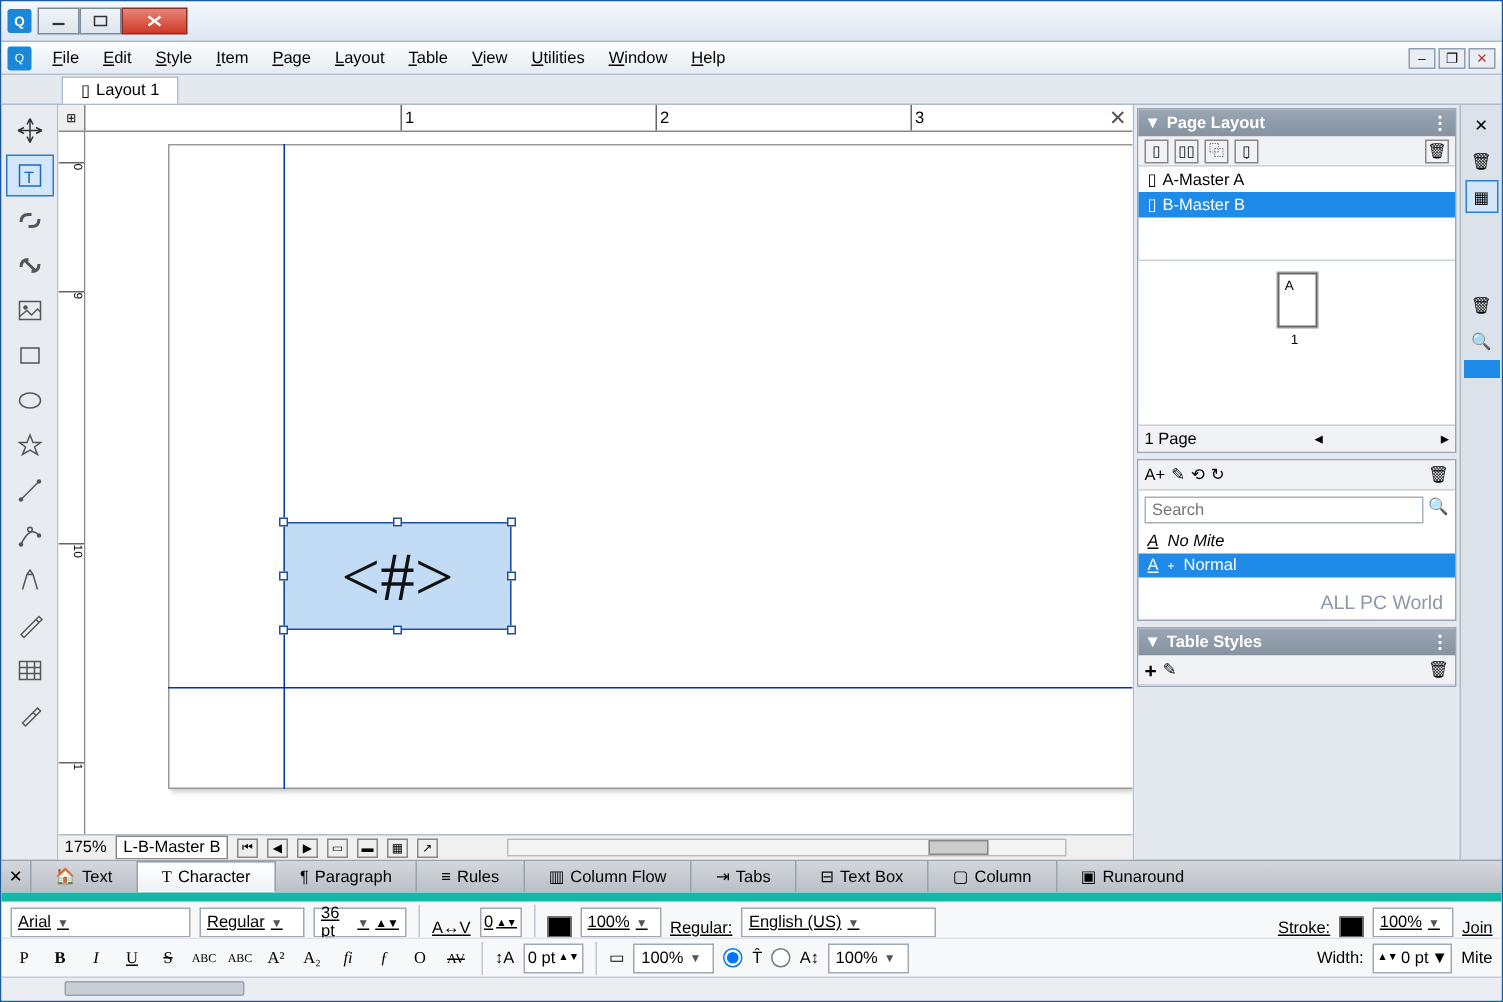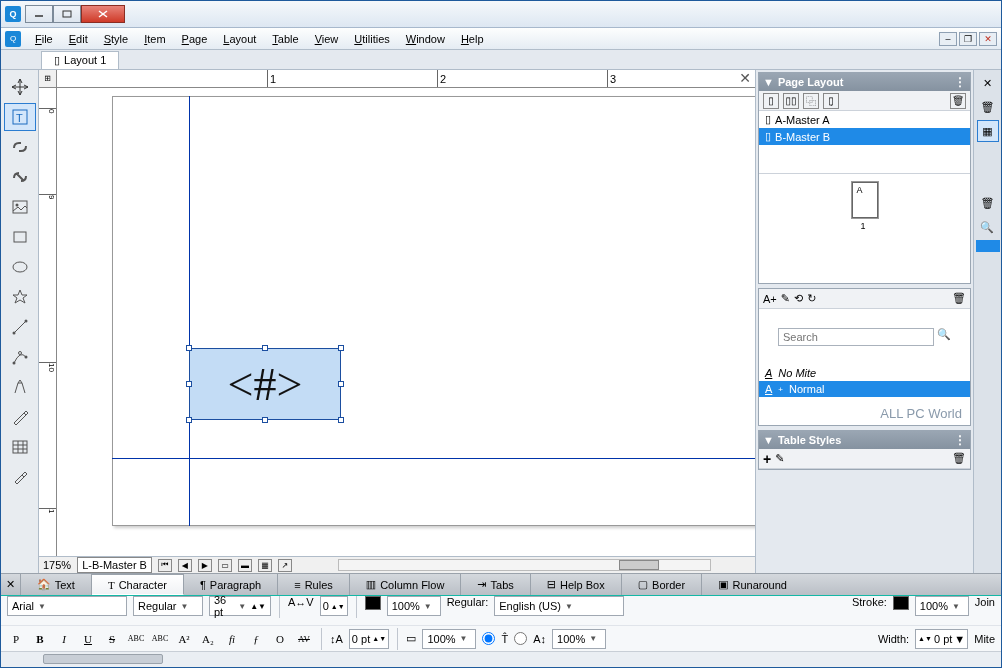--- a/index.html
+++ b/index.html
@@ -56,31 +56,31 @@
 .pt-icn{width:16px;height:16px;border:1px solid #888;display:flex;align-items:center;justify-content:center;font-size:10px;}
 .master-list{min-height:62px;font-size:11px;}
 .master-item{padding:2px 6px;display:flex;align-items:center;gap:4px;}
 .master-item.sel{background:#1f8ae7;color:#fff;}
 .page-thumb-row{height:110px;background:#fff;border-top:1px solid #ccd2da;display:flex;align-items:flex-start;justify-content:center;padding:8px;}
 .page-thumb{width:26px;height:36px;border:1px solid #666;position:relative;box-shadow:0 0 0 1px #999;}
 .page-thumb .lbl{font-size:9px;position:absolute;top:2px;left:4px;}
 .page-thumb .num{font-size:9px;position:absolute;bottom:-14px;left:8px;}
 .panel-foot{height:18px;background:#f0f2f5;border-top:1px solid #ccd2da;font-size:10px;display:flex;align-items:center;justify-content:space-between;padding:0 4px;}
 .search-panel{border:1px solid #9aa6b3;margin:2px;background:#fff;}
-.search-row{display:flex;padding:19px;gap:3px;justify-content:space-between;}
+.search-row{display:flex;padding:4px;gap:3px;justify-content:space-between;}
 .search-input{flex:1;border:1px solid #aab2bc;padding:2px 4px;font-size:11px;color:#888;}
 .style-list .item{padding:2px 6px;display:flex;align-items:center;gap:6px;}
 .style-list .item.no{font-style:italic;}
 .style-list .item.sel{background:#1f8ae7;color:#fff;}
 .wm{position:absolute;right:8px;bottom:4px;font-size:13px;color:#8a9aab;}
 .ribbon { height:22px;background:linear-gradient(#d4d8dd,#babfc6);border-top:1px solid #9aa2ab;display:flex;align-items:center;font-size:11px;}
 .ribbon-tab{padding:2px 16px;display:flex;align-items:center;gap:4px;border-right:1px solid #9aa2ab;height:100%;}
 .ribbon-tab.xclose{width:20px;padding:0;justify-content:center;}
 .ribbon-tab.active{background:linear-gradient(#fff,#f0f2f5);border-top:1px solid #9aa2ab;border-bottom:1px solid #fff;}
-.format-bar { height:30px;background:#f6f8fa;border-top:1px solid #14b8a6;display:flex;align-items:flex-start;padding:0 6px;gap:6px;}
+.format-bar { height:30px;background:#f6f8fa;border-top:6px solid #14b8a6;display:flex;align-items:flex-end;padding:0 6px;gap:6px;text-decoration:underline;}
 .combo { border:1px solid #a0a8b2;background:#fff;padding:2px 4px;display:flex;align-items:center;gap:4px;height:20px;}
 .combo .arr{font-size:8px;color:#555;}
 .sep{width:1px;height:22px;background:#c0c6cf;margin:0 2px;}
 .format-bar2 { height:26px;background:#f6f8fa;border-top:1px solid #e0e4ea;display:flex;align-items:center;padding:0 6px;gap:6px;}
 .fbtn{width:18px;height:18px;display:flex;align-items:center;justify-content:center;font-family:serif;}
 .spinner{display:flex;align-items:center;border:1px solid #a0a8b2;background:#fff;height:20px;padding:0 2px;gap:2px;}
 .color-sw{width:16px;height:14px;background:#000;border:1px solid #666;}
 .bottom-scroll{height:16px;background:#eaeef3;border-top:1px solid #c8ced6;position:relative;}
 .bottom-scroll .thumb{position:absolute;left:42px;top:2px;width:120px;height:10px;background:#c8ced6;border:1px solid #9aa2ab;border-radius:2px;}
 svg{display:block;}
@@ -300,20 +300,25 @@
                 <span>▯</span>
                 <span>B-Master B</span>
               </div>
           </div>
           <div class="page-thumb-row">
             <div class="page-thumb">
               <span class="lbl">A</span>
               <span class="num">1</span>
             </div>
           </div>
+          <div class="panel-foot">
+            <span>1 Page</span>
+            <span>◂</span>
+            <span>▸</span>
+          </div>
         </div>
 
         <div class="search-panel">
           <div class="panel-toolbar">
             <span>A+</span>
             <span>✎</span>
             <span>⟲</span>
             <span>↻</span>
             <span style="margin-left:auto">🗑</span>
           </div>
@@ -382,25 +387,25 @@
     <div class="ribbon-tab">
         <span>▥</span>
         <span>Column Flow</span>
       </div>
     <div class="ribbon-tab">
         <span>⇥</span>
         <span>Tabs</span>
       </div>
     <div class="ribbon-tab">
         <span>⊟</span>
-        <span>Help Box</span>
+        <span>Text Box</span>
       </div>
     <div class="ribbon-tab">
         <span>▢</span>
-        <span>Border</span>
+        <span>Column</span>
       </div>
     <div class="ribbon-tab" style="border-right:none">
         <span>▣</span>
         <span>Runaround</span>
       </div>
   </div>
 
   <div class="format-bar">
     <div class="combo" style="width:120px">
         <span>Arial</span>

